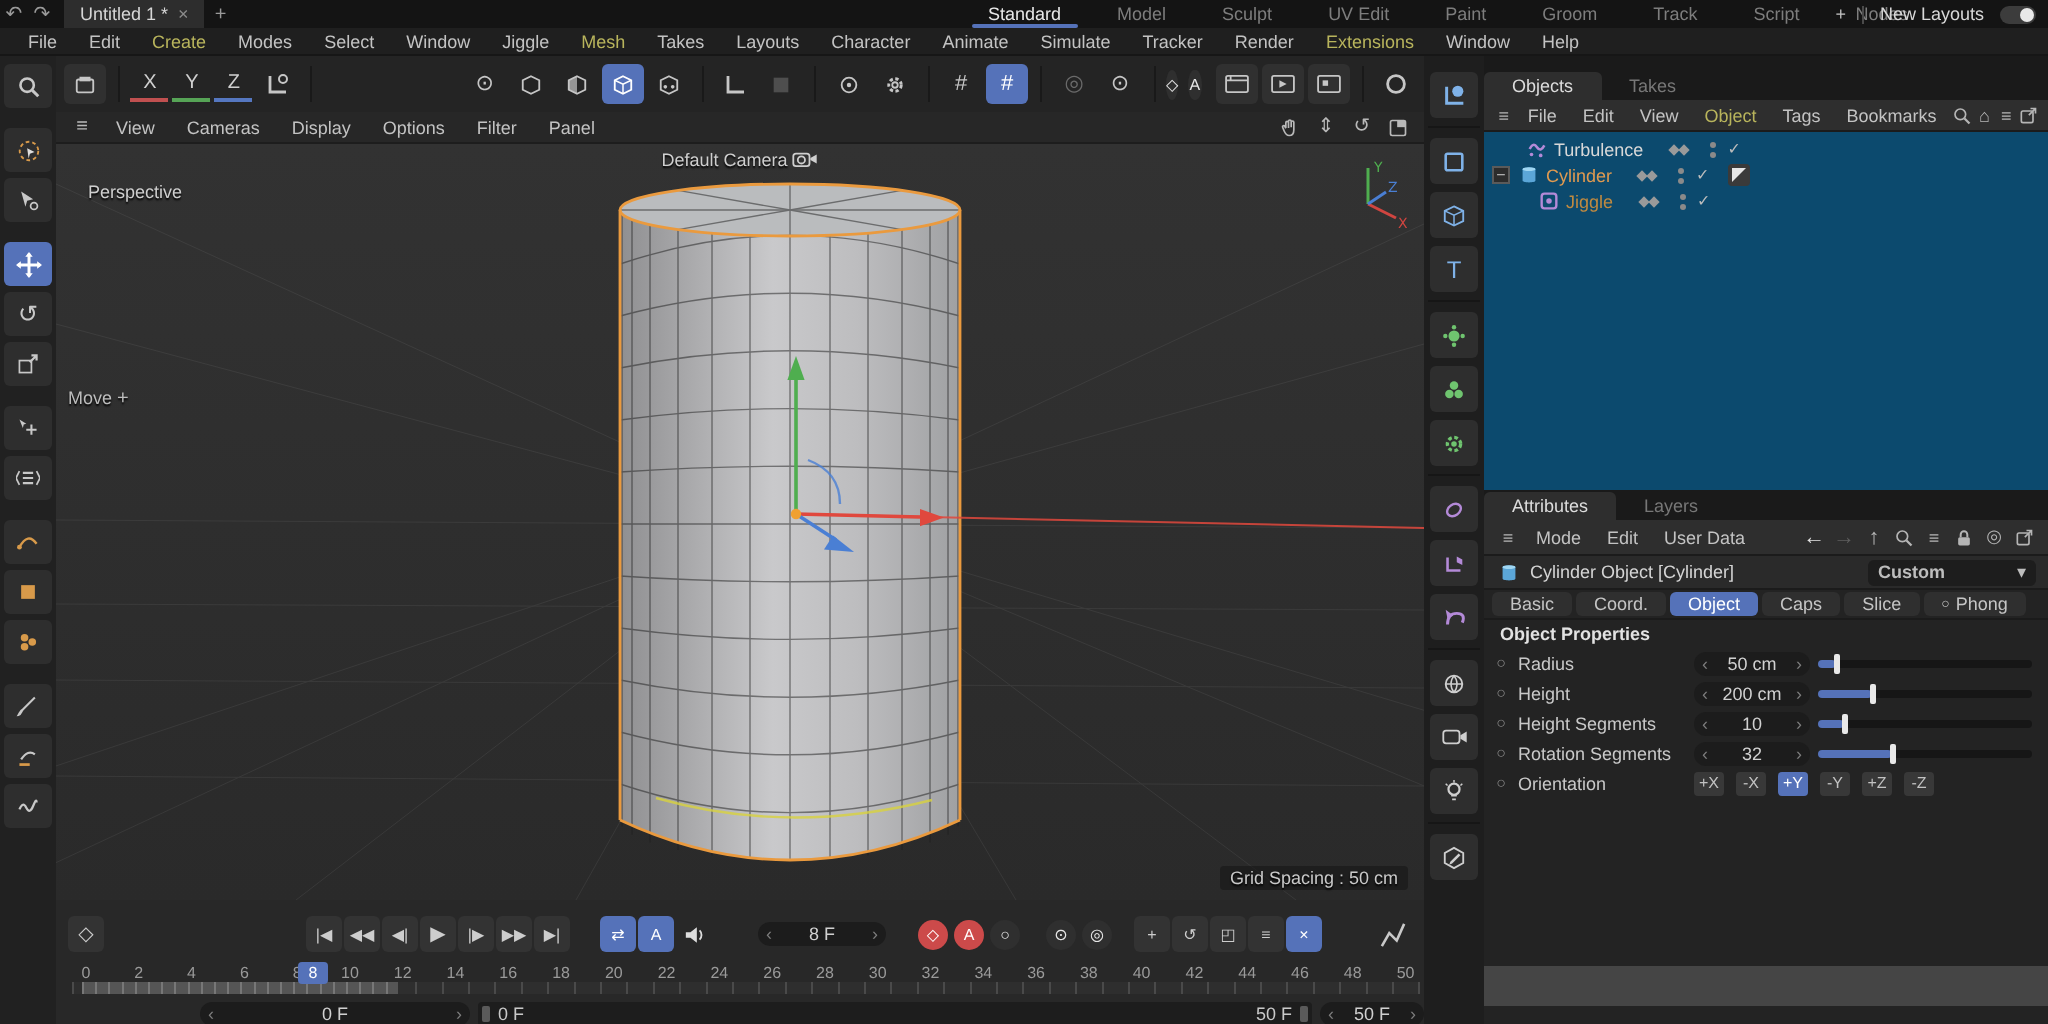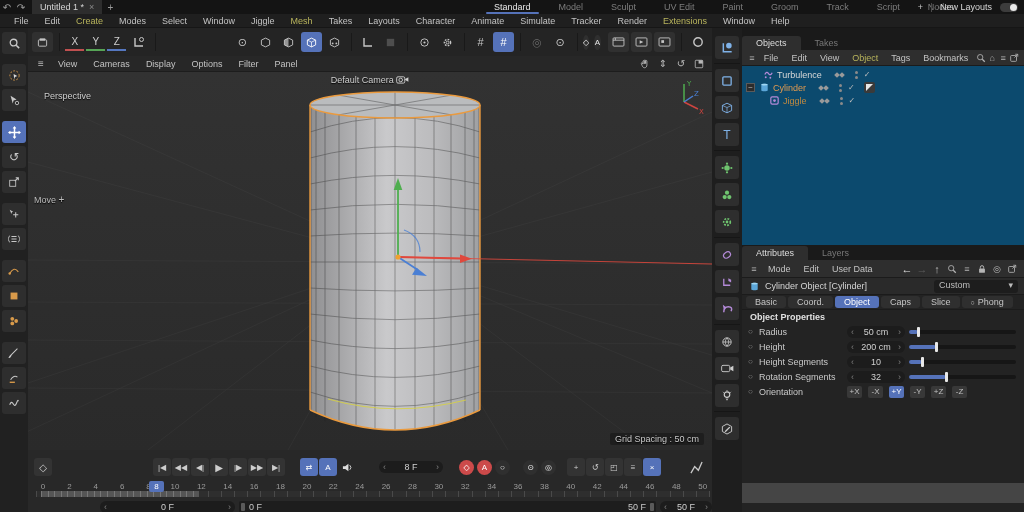--- a/index.html
+++ b/index.html
@@ -70,21 +70,21 @@
   .tico{width:12px;height:11px;display:flex;align-items:center;justify-content:center;}
   .tdots{display:flex;flex-direction:column;gap:2px;margin-left:8px;}
   .tdots i{width:3px;height:3px;border-radius:50%;background:#8a8a8a;}
   .tcheck{color:#bdbdbd;margin-left:3px;font-size:8px;}
   .tag{width:11px;height:11px;background:#3a3a3a;border-radius:2px;margin-left:6px;position:relative;}
   .tag::after{content:"";position:absolute;left:2px;top:2px;border-left:7px solid #e6e6e6;border-bottom:7px solid transparent;}
   .layersq{display:flex;gap:1px;margin-left:10px;}
   .layersq i{width:4px;height:4px;background:#9a9a9a;transform:rotate(45deg);}
   
   .atitle{height:17px;display:flex;align-items:center;gap:5px;background:#2a2a2a;padding:0 6px;border-bottom:1px solid #1b1b1b;color:#d5d5d5;}
-  .dropdown{margin-left:auto;width:84px;height:13px;background:#1d1d1d;border-radius:3px;display:flex;justify-content:space-between;padding:0 5px;color:#bdbdbd;}
+  .dropdown{margin-left:auto;width:84px;height:13px;background:#1d1d1d;border-radius:3px;display:flex;align-items:center;justify-content:space-between;padding:0 5px;color:#bdbdbd;font-weight:bold;}
   .stabs{height:15px;display:flex;align-items:center;gap:2px;background:#232323;padding:0 4px;border-bottom:1px solid #1b1b1b;}
   .stab{padding:1px 9px;background:#2f2f2f;border-radius:3px;color:#c5c5c5;display:flex;gap:3px;align-items:center;}
   .stab.active{background:#5572b9;color:#fff;}
   .gtitle{height:14px;display:flex;align-items:center;padding:0 8px;color:#e2e2e2;font-weight:bold;}
   .arow{height:15px;display:flex;align-items:center;padding:0 4px;gap:4px;}
   .keyc{width:9px;color:#8a8a8a;font-size:8px;text-align:center;}
   .alabel{width:84px;color:#c9c9c9;}
   .stepper{width:58px;height:12px;background:#1c1c1c;border-radius:6px;display:flex;align-items:center;justify-content:space-between;padding:0 4px;color:#d0d0d0;}
   .stepper .arr{color:#7e7e7e;}
   .stepper.wide{width:135px;} .stepper.mid{width:52px;}

